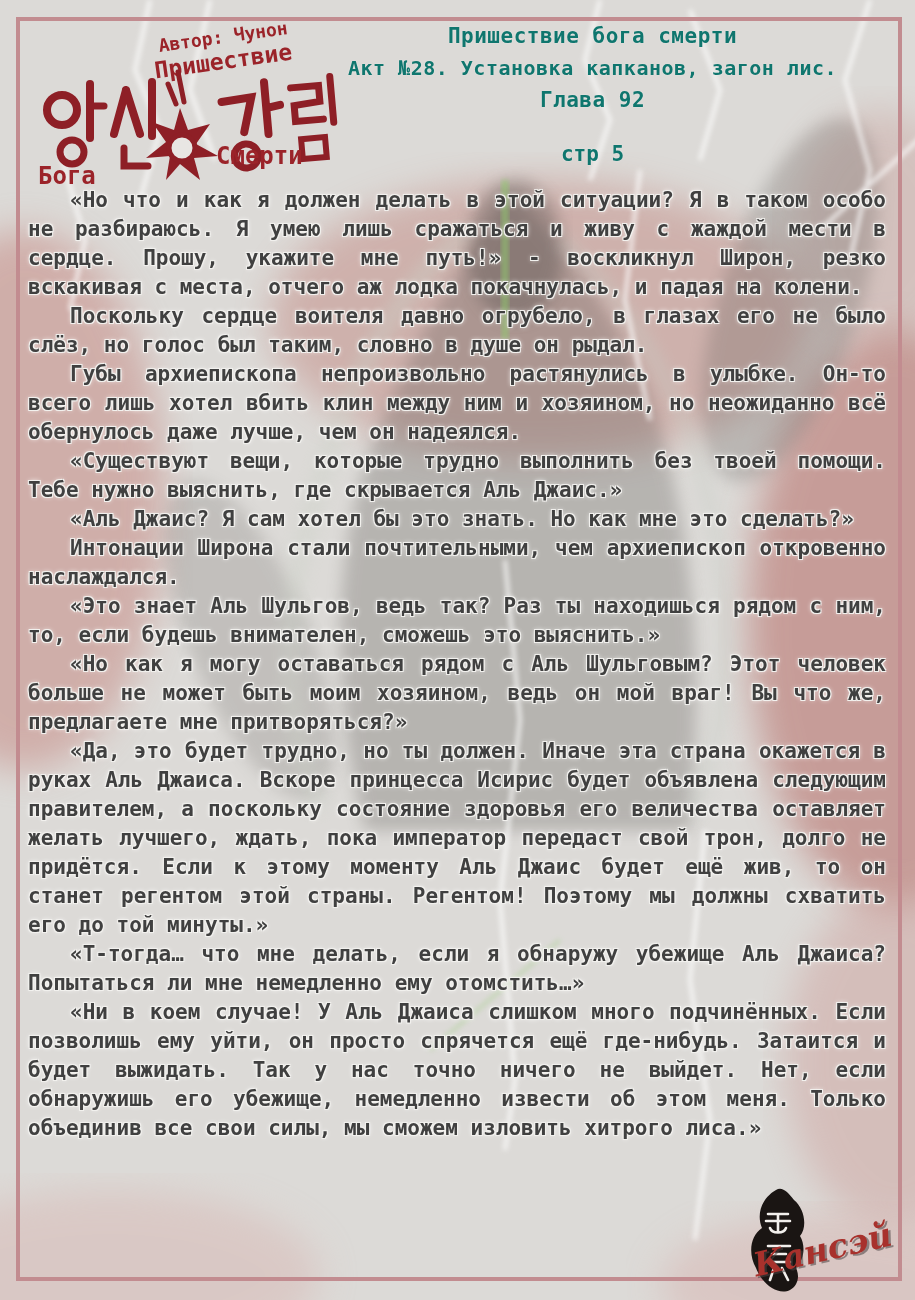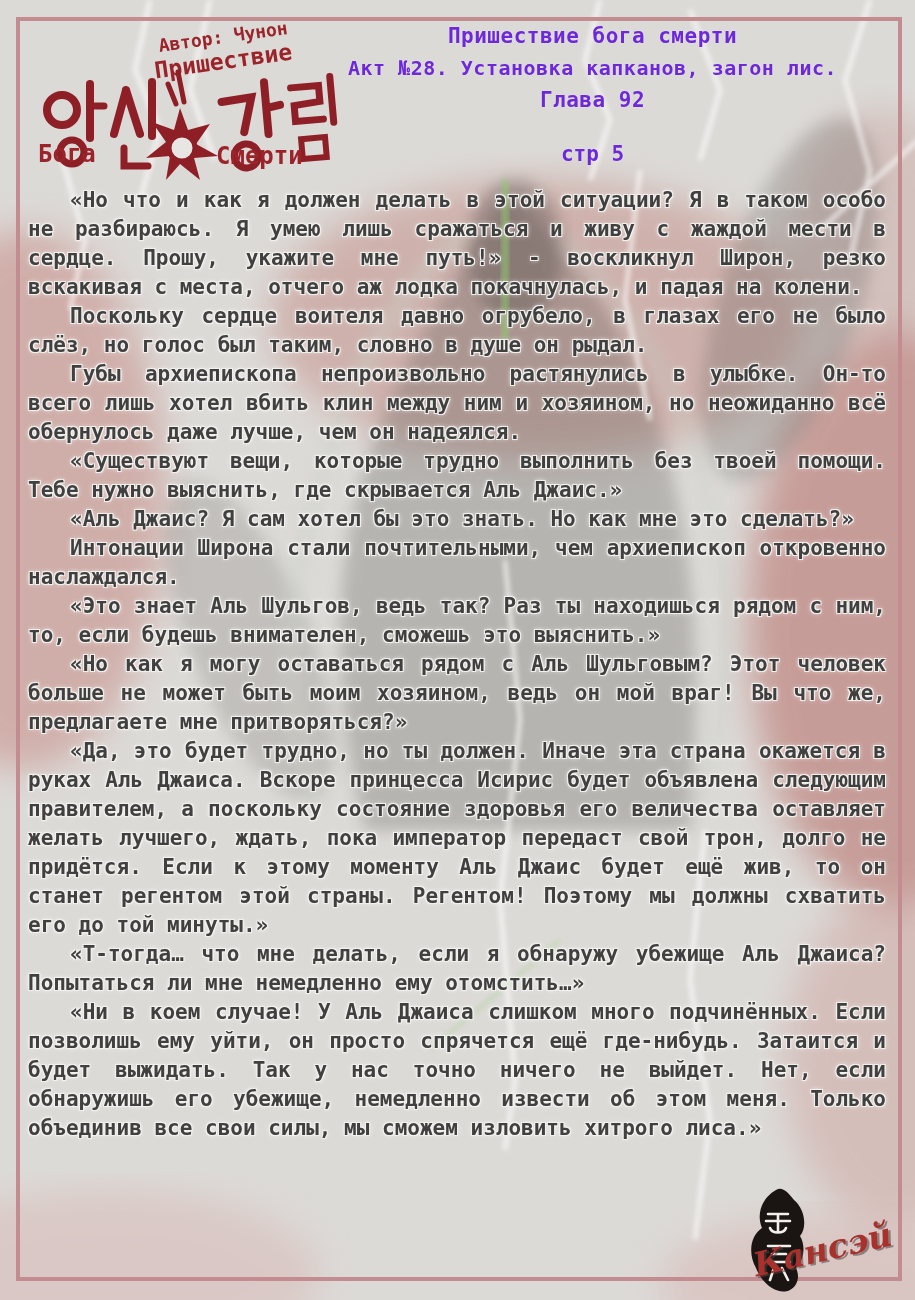--- a/index.html
+++ b/index.html
@@ -11,26 +11,26 @@
   .art{position:absolute;left:0;top:0;z-index:0;}
   .frame{
     position:absolute; left:16px; top:17px; right:13px; bottom:19px;
     border:4px solid #c28c90; z-index:2; pointer-events:none;
   }
   
   .logo{position:absolute; left:28px; top:20px; width:310px; height:165px; z-index:3; color:#9b2329;}
   .logo-author{position:absolute; left:130px; top:6px; font-size:18px; font-weight:bold; transform:rotate(-8deg); white-space:nowrap;}
   .logo-title{position:absolute; left:126px; top:28px; font-size:23px; font-weight:bold; transform:rotate(-8deg); white-space:nowrap;}
   .logo-kr{position:absolute; left:0; top:48px;}
-  .logo-bottom-left{position:absolute; left:10px; top:120px; font-size:24px; font-weight:bold;}
+  .logo-bottom-left{position:absolute; left:10px; top:142px; font-size:24px; font-weight:bold;}
   .logo-bottom-right{position:absolute; left:188px; top:122px; font-size:24px; font-weight:bold;}
   
   .header{
     position:absolute; left:300px; top:24px; width:585px; z-index:3;
-    text-align:center; color:#6d28d9; font-weight:bold;
+    text-align:center; color:#0f766e; font-weight:bold;
     text-shadow:0 0 2px rgba(255,255,255,.4);
   }
   .h-line{margin:0 0 8px 0; font-size:21px; letter-spacing:.5px;}
   .h-line2{font-size:20px;}
   .h-page{margin:30px 0 0 0; font-size:21px;}
   
   .body-text{
     position:absolute; left:28px; top:186px; width:858px; z-index:3;
     font-size:21px; line-height:29px; font-weight:bold; color:#404040;
     text-align:justify;

